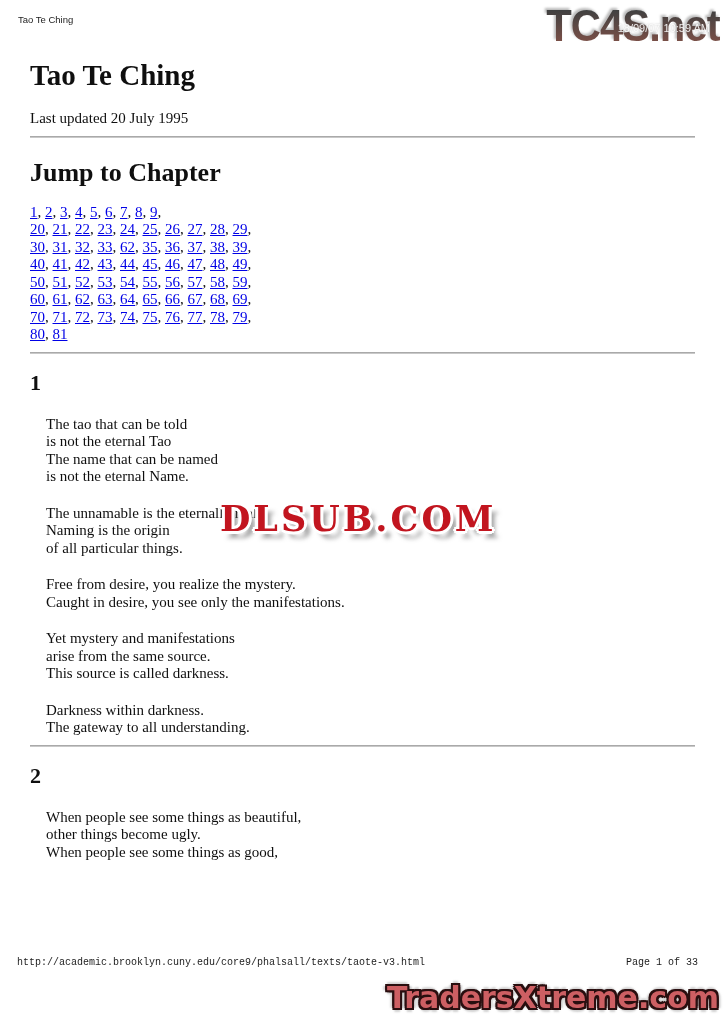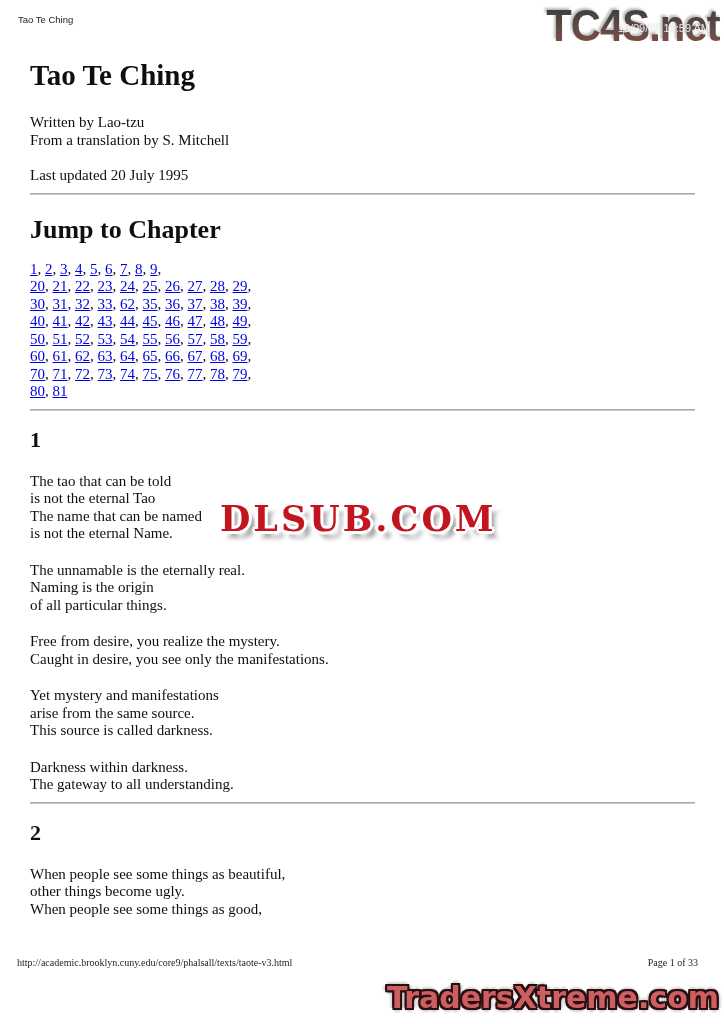--- a/index.html
+++ b/index.html
@@ -13,21 +13,21 @@
   }
   
   .print-header{
     position:absolute;left:18px;top:14px;
     font-family:"Liberation Sans", sans-serif;
     font-size:9.5px;color:#1c1c1c;
   }
   .print-footer{
     position:absolute;left:17px;right:26px;top:957px;
     display:flex;justify-content:space-between;
-    font-family:Liberation Serif, serif;
+    font-family:Liberation Mono, monospace;
     font-size:10px;color:#1c1c1c;
   }
   
   .wm-tc4s{
     position:absolute;top:4px;right:4px;
     font-family:"Liberation Sans", sans-serif;
     font-weight:bold;font-size:44px;line-height:1;
     letter-spacing:-1px;
     transform:scaleX(0.95);transform-origin:right top;
     background:linear-gradient(to bottom, var(--tc4s-top) 15%, var(--tc4s-bottom) 90%);
@@ -52,21 +52,21 @@
   .byline{margin:22px 0 0 0;font-size:15px;line-height:17.5px;}
   .last-updated{margin:18px 0 0 0;font-size:15px;line-height:17.5px;}
   hr.divider{
     border:none;height:2px;margin:8px 0 0 0;
     background:linear-gradient(to bottom,#9a9a9a,#d8d8d8);
   }
   .jump-heading{margin:22px 0 0 0;font-size:26px;font-weight:bold;line-height:26px;}
   .chapter-links{margin:18px 0 0 0;font-size:15px;line-height:17.5px;}
   .chapter-links a{color:var(--link-color);text-decoration:underline;}
   .chapter-section h3{margin:16px 0 0 0;font-size:22px;font-weight:bold;line-height:26px;}
-  .chapter-section p{margin:19px 0 0 0;font-size:15px;line-height:17.5px;}
+  .chapter-section p{margin:19px 0 0 16px;font-size:15px;line-height:17.5px;}
   .chapter-section p.first{margin-top:20px;}
   
   .wm-dlsub{
     position:absolute;left:220px;top:499px;
     font-family:"DejaVu Serif", serif;
     font-weight:bold;font-size:35px;line-height:1.15;
     letter-spacing:3px;
     color:var(--dlsub-red);
     text-shadow:
       -3px 0 0 #fff, 3px 0 0 #fff, 0 -3px 0 #fff, 0 3px 0 #fff,
@@ -92,22 +92,20 @@
 
 <div class="page" style="--link-color: #0000e6; --dlsub-red: #c2151f; --traders-red: #cd5f63; --tc4s-top: #414141; --tc4s-bottom: #7d5047;">
 
   <div class="print-header">Tao Te Ching</div>
 
   <div class="wm-tc4s">TC4S.net</div>
   <div class="wm-datetime">18/09/07 10:59 AM</div>
 
   <div class="main">
     <h1 class="doc-title">Tao Te Ching</h1>
-    <p class="byline"><span>Written by Lao-tzu</span><br>
-      <span>From a translation by S. Mitchell</span></p>
     <p class="last-updated">Last updated 20 July 1995</p>
     <hr class="divider">
     <h2 class="jump-heading">Jump to Chapter</h2>
     <div class="chapter-links" id="chapter-links">
         <div><a href="#">1</a>, <a href="#">2</a>, <a href="#">3</a>, <a href="#">4</a>, <a href="#">5</a>, <a href="#">6</a>, <a href="#">7</a>, <a href="#">8</a>, <a href="#">9</a>,</div>
         <div><a href="#">20</a>, <a href="#">21</a>, <a href="#">22</a>, <a href="#">23</a>, <a href="#">24</a>, <a href="#">25</a>, <a href="#">26</a>, <a href="#">27</a>, <a href="#">28</a>, <a href="#">29</a>,</div>
         <div><a href="#">30</a>, <a href="#">31</a>, <a href="#">32</a>, <a href="#">33</a>, <a href="#">62</a>, <a href="#">35</a>, <a href="#">36</a>, <a href="#">37</a>, <a href="#">38</a>, <a href="#">39</a>,</div>
         <div><a href="#">40</a>, <a href="#">41</a>, <a href="#">42</a>, <a href="#">43</a>, <a href="#">44</a>, <a href="#">45</a>, <a href="#">46</a>, <a href="#">47</a>, <a href="#">48</a>, <a href="#">49</a>,</div>
         <div><a href="#">50</a>, <a href="#">51</a>, <a href="#">52</a>, <a href="#">53</a>, <a href="#">54</a>, <a href="#">55</a>, <a href="#">56</a>, <a href="#">57</a>, <a href="#">58</a>, <a href="#">59</a>,</div>
         <div><a href="#">60</a>, <a href="#">61</a>, <a href="#">62</a>, <a href="#">63</a>, <a href="#">64</a>, <a href="#">65</a>, <a href="#">66</a>, <a href="#">67</a>, <a href="#">68</a>, <a href="#">69</a>,</div>

